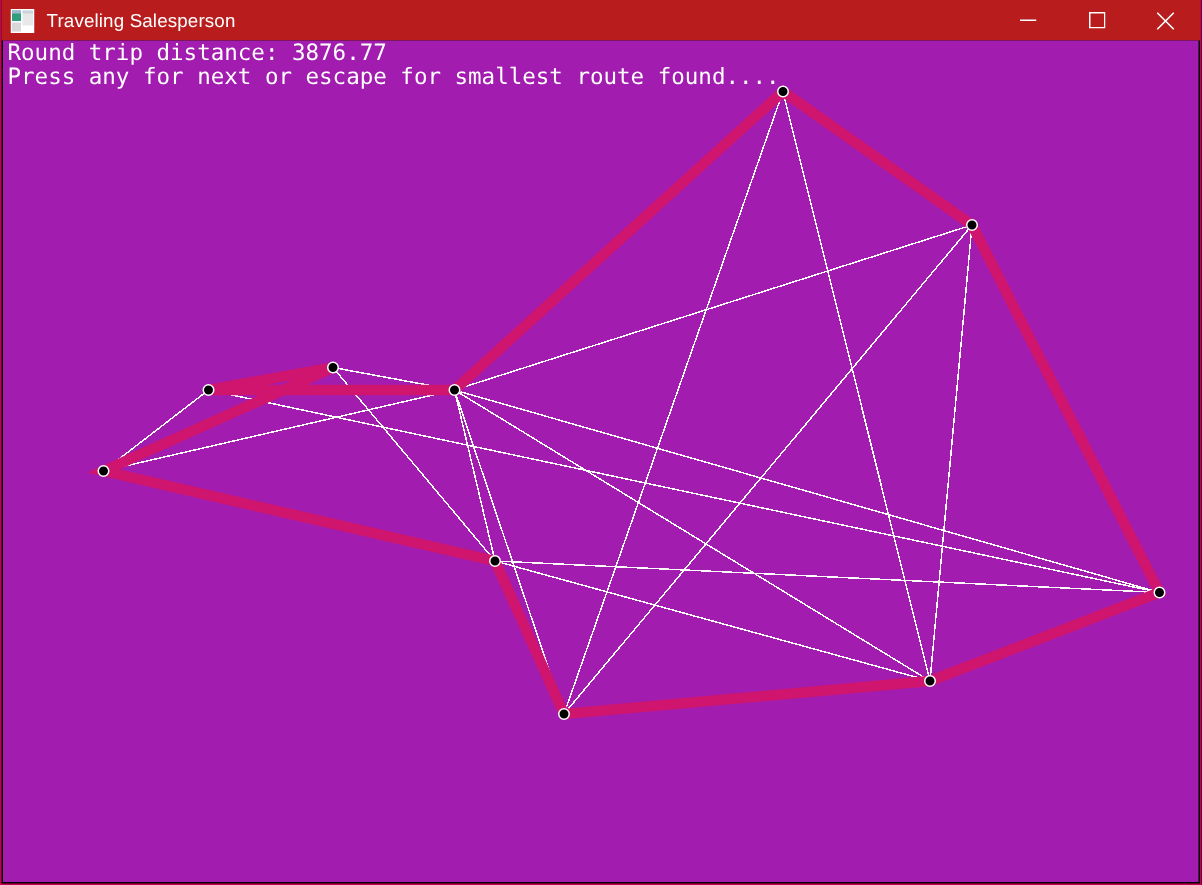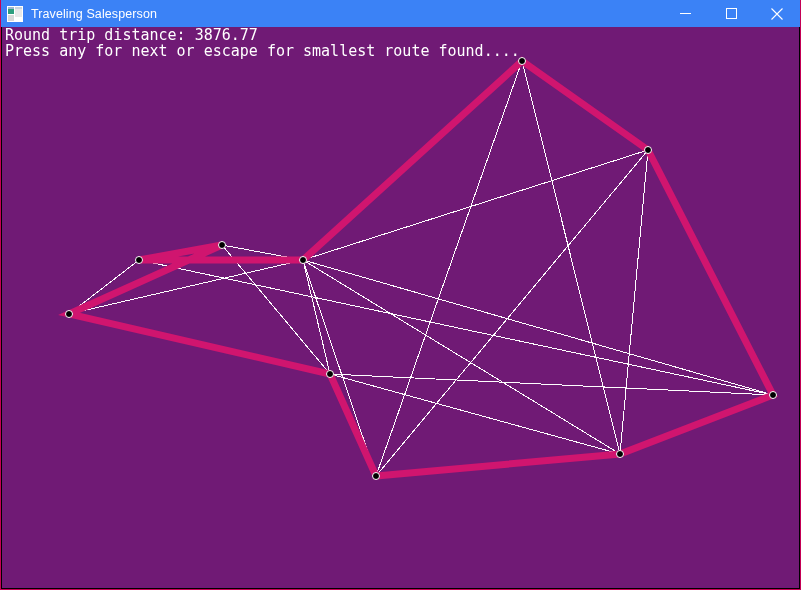--- a/index.html
+++ b/index.html
@@ -21,21 +21,21 @@
     background: #000000;
     box-sizing: border-box;
     border-left: 1px solid #c40055;
     border-right: 1px solid #c40055;
     border-bottom: 1px solid #c40055;
   }
   
   #title-bar {
     position: relative;
     height: 27px;
-    background: #3b82f6;
+    background: #b91c1c;
     display: flex;
     align-items: center;
     user-select: none;
   }
   #app-icon {
     width: 16px;
     height: 16px;
     margin-left: 6px;
     margin-right: 8px;
     flex: 0 0 auto;
@@ -58,21 +58,21 @@
     flex: 0 0 auto;
   }
   .win-btn svg { display: block; }
   
   #console-area {
     position: absolute;
     left: 1px;
     top: 27px;
     right: 1px;
     bottom: 1px;
-    background: #701a75;
+    background: #a21caf;
     overflow: hidden;
   }
   #console-text {
     position: absolute;
     left: 3px;
     top: 0px;
     margin: 0;
     color: #ffffff;
     font-family: "DejaVu Sans Mono", "Liberation Mono", monospace;
     font-size: 15px;

